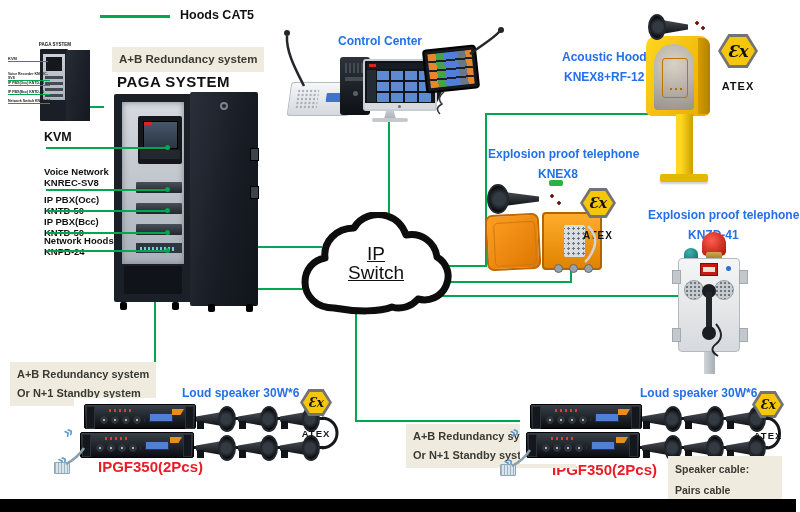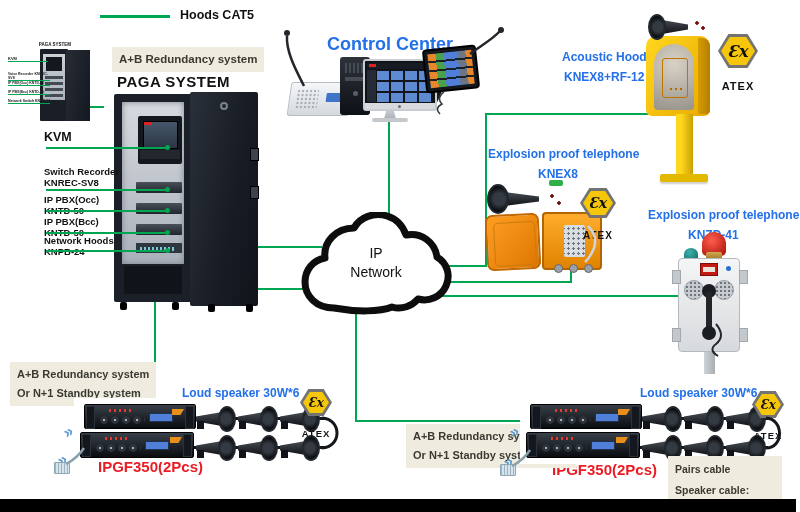--- a/index.html
+++ b/index.html
@@ -125,21 +125,21 @@
     <div style="position:absolute;left:134px;top:216px;width:7px;height:8px;background:#000;border-radius:2px;"></div>
   </div>
 
   <div class="racklbl" style="left:44px;top:132px;font-size:12.5px;">
     <span>KVM</span>
   </div>
   <div class="hline" style="left:46px;top:147px;width:122px;z-index:3;"></div>
   <div class="dot" style="left:165px;top:145px;"></div>
 
   <div class="racklbl" style="left:44px;top:167px;">
-    <div>Switch Recorder</div>
+    <div>Voice Network</div>
     <div>KNREC-SV8</div>
   </div>
   <div class="hline" style="left:46px;top:189px;width:122px;z-index:3;"></div>
   <div class="dot" style="left:165px;top:187px;"></div>
 
   <div class="racklbl" style="left:44px;top:195px;">
     <div>IP PBX(Occ)</div>
     <div>KNTD-50</div>
   </div>
   <div class="hline" style="left:46px;top:210px;width:122px;z-index:3;"></div>
@@ -152,21 +152,21 @@
   <div class="hline" style="left:46px;top:232px;width:122px;z-index:3;"></div>
   <div class="dot" style="left:165px;top:230px;"></div>
 
   <div class="racklbl" style="left:44px;top:236px;">
     <div>Network Hoods</div>
     <div>KNPB-24</div>
   </div>
   <div class="hline" style="left:46px;top:250px;width:122px;z-index:3;"></div>
   <div class="dot" style="left:165px;top:248px;"></div>
 
-  <div class="abs blue" style="left:327px;top:34px;font-size:18px;">Control Center</div>
+  <div class="abs blue" style="left:338px;top:34px;font-size:12px;">Control Center</div>
 
   <div class="abs" style="left:289px;top:82px;width:60px;height:32px;background:linear-gradient(#f5f7f9,#d4d9de);border:1px solid #b7bcc2;border-radius:3px;transform:skewX(-8deg);z-index:2;">
     <div style="position:absolute;left:6px;top:6px;width:22px;height:20px;
          background:radial-gradient(circle,#9aa0a6 0.8px,transparent 1.2px);background-size:4px 4px;"></div>
     <div style="position:absolute;right:8px;top:10px;width:16px;height:9px;background:#3f74c9;border-radius:1px;"></div>
   </div>
 
   <div class="abs" style="left:340px;top:57px;width:30px;height:58px;background:linear-gradient(#2e333b,#0d1015);border-radius:3px;z-index:3;">
     <div style="position:absolute;left:5px;top:6px;width:20px;height:10px;background:repeating-linear-gradient(90deg,#444b55 0 2px,transparent 2px 4px);"></div>
     <div style="position:absolute;left:5px;top:20px;width:20px;height:4px;background:#454c56;"></div>
@@ -188,23 +188,23 @@
   <div class="abs" style="left:424px;top:47px;width:54px;height:44px;background:#14171c;border:2px solid #000;border-radius:4px;transform:rotate(-6deg);box-sizing:border-box;z-index:4;">
     <div style="position:absolute;left:3px;top:3px;width:44px;height:34px;background:#222a34;
          background-image:repeating-linear-gradient(0deg,transparent 0 7px,#1a2029 7px 9px),repeating-linear-gradient(90deg,#e8872a 0 8px,#49a14b 8px 16px,#4f7fd9 16px 30px,#6b7787 30px 38px);"></div>
   </div>
   <div class="abs" style="left:432px;top:86px;width:8px;height:18px;background:#16191e;border-radius:4px;transform:rotate(24deg);z-index:3;"></div>
 
   <div class="abs" style="left:300px;top:212px;width:152px;height:104px;z-index:2;">
     <svg viewBox="0 0 152 104" width="152" height="104">
       <path d="M34,96 C16,96 5,84 5,70 C5,58 13,48 25,46 C23,30 36,16 54,16 C60,5 74,0 87,4 C97,7 103,14 106,23 C121,20 135,30 137,45 C147,51 151,63 146,74 C141,85 129,90 118,87 C112,94 102,98 92,95 C80,100 56,100 34,96 Z" fill="#ffffff" stroke="#0d0d0d" stroke-width="7" stroke-linejoin="round"></path>
     </svg>
-    <div style="position:absolute;left:0;top:32px;width:100%;text-align:center;color:#111;font-size:14px;line-height:19px;">
+    <div style="position:absolute;left:0;top:32px;width:100%;text-align:center;color:#111;font-size:19px;line-height:19px;text-decoration:underline;">
       <div>IP</div>
-      <div>Network</div>
+      <div>Switch</div>
     </div>
   </div>
 
   <div class="abs blue" style="left:562px;top:50px;">Acoustic Hoods</div>
   <div class="abs blue" style="left:564px;top:70px;">KNEX8+RF-12</div>
 
   <div class="abs" style="left:640px;top:10px;width:80px;height:172px;z-index:3;">
     <div class="spk" style="left:8px;top:4px;transform:scaleX(-1);">
       <div class="cone"></div>
       <div class="bell"></div>
@@ -412,22 +412,22 @@
       <div class="bell"></div>
       <div class="mnt"></div>
     </div>
   <div class="spk" style="left:726px;top:435px;">
       <div class="cone"></div>
       <div class="bell"></div>
       <div class="mnt"></div>
     </div>
 
   <div class="notebox" style="left:668px;top:456px;width:100px;font-size:10.5px;line-height:21px;z-index:7;">
+    <div>Speaker cable:</div>
     <div>Pairs cable</div>
-    <div>Speaker cable:</div>
   </div>
 
   <div class="abs" style="left:0;top:499px;width:796px;height:13px;background:#000;z-index:8;"></div>
 
   <svg class="overlay" width="800" height="512" viewBox="0 0 800 512">
     <path d="M304,86 C296,70 286,52 287,36" stroke="#23262b" stroke-width="2.5" fill="none"></path>
     <circle cx="287" cy="33" r="3" fill="#23262b"></circle>
     <path d="M470,54 C480,46 492,40 500,31" stroke="#23262b" stroke-width="2.5" fill="none"></path>
     <circle cx="501" cy="30" r="3" fill="#23262b"></circle>
     <path d="M444,92 q-8,6 -2,12 q-8,4 -2,10" stroke="#33373d" stroke-width="1.5" fill="none"></path>

